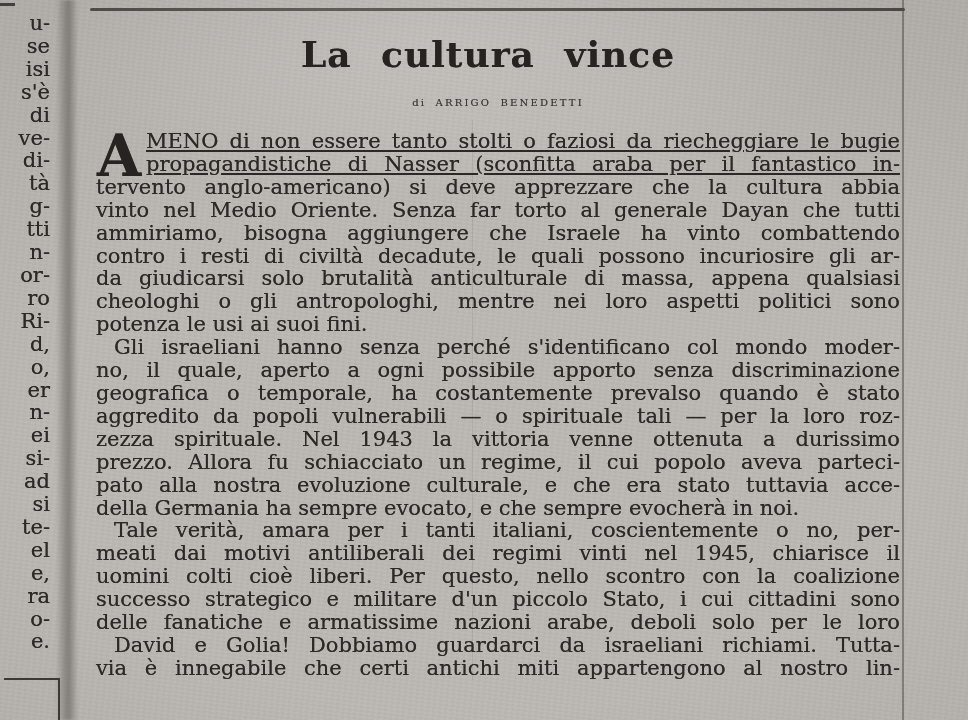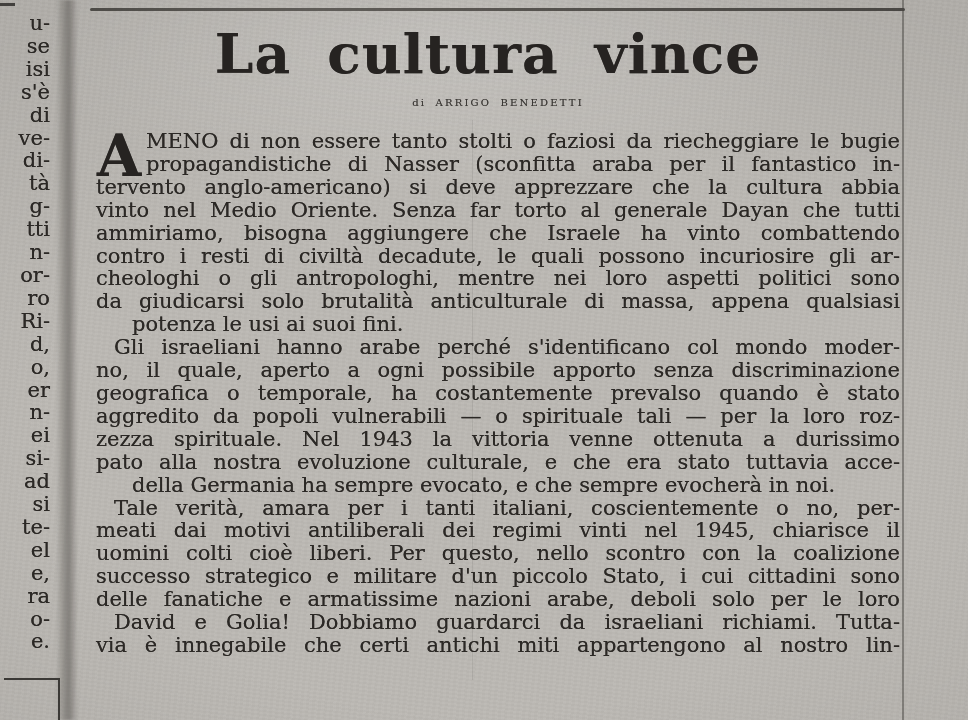--- a/index.html
+++ b/index.html
@@ -24,32 +24,32 @@
   .right-rule{position:absolute;left:902px;top:0;width:2px;height:720px;
     background:rgba(72,69,65,.5);filter:blur(.4px);}
   .scratch{position:absolute;left:472px;top:120px;width:1px;height:560px;
     background:rgba(60,57,54,.10);}
   .left-fragments{position:absolute;left:0;top:12px;width:50px;text-align:right;
     font-size:21px;line-height:22.9px;color:#2b2825;}
   .frag{text-shadow:0 0 .5px rgba(43,40,37,.8);}
   .ad-box{position:absolute;left:4px;top:678px;width:54px;height:44px;
     border-top:2.5px solid #3b3936;border-right:2.5px solid #3b3936;}
   .article{position:absolute;left:96px;top:0;width:804px;}
-  .title{margin:0;padding-top:28px;text-align:center;font-weight:bold;font-size:55px;
+  .title{margin:0;padding-top:28px;text-align:center;font-weight:bold;font-size:36px;
     line-height:52px;word-spacing:16px;letter-spacing:1px;color:#262321;
     text-shadow:0 0 .6px rgba(38,35,33,.7);transform:translateX(-10px);}
   .byline{margin-top:14px;text-align:center;font-size:10px;line-height:18px;
     letter-spacing:2.2px;word-spacing:4px;color:#3b3835;
     text-shadow:0 0 .4px rgba(59,56,53,.6);}
   .body{margin-top:18px;}
   .line{font-size:21px;line-height:22.9px;text-align:justify;text-align-last:justify;
     text-justify:inter-word;text-shadow:0 0 .55px rgba(43,40,37,.75);}
-  .line.no-just{text-align-last:left;margin-left:36px;}
+  .line.no-just{text-align-last:left;}
   .line.indent{text-indent:18px;}
-  .line.dc{padding-left:50px;}
+  .line.dc{padding-left:50px;text-decoration:underline;}
   .dropcap{position:absolute;left:1px;top:127px;font-size:57px;line-height:1;
     font-weight:bold;color:#262321;text-shadow:0 0 .6px rgba(38,35,33,.7);}
 </style>
 </head>
 <body>
 
 <div class="page">
   <div class="grain"></div>
   <div class="top-left-dash"></div>
   <div class="top-rule"></div>
@@ -95,30 +95,31 @@
     <div class="byline">di ARRIGO BENEDETTI</div>
     <span class="dropcap">A</span>
     <div class="body">
         <div class="para">
           <div class="line dc">MENO di non essere tanto stolti o faziosi da riecheggiare le bugie</div>
           <div class="line dc">propagandistiche di Nasser (sconfitta araba per il fantastico in-</div>
           <div class="line">tervento anglo-americano) si deve apprezzare che la cultura abbia</div>
           <div class="line">vinto nel Medio Oriente. Senza far torto al generale Dayan che tutti</div>
           <div class="line">ammiriamo, bisogna aggiungere che Israele ha vinto combattendo</div>
           <div class="line">contro i resti di civiltà decadute, le quali possono incuriosire gli ar-</div>
+          <div class="line">da giudicarsi solo brutalità anticulturale di massa, appena qualsiasi</div>
           <div class="line">cheologhi o gli antropologhi, mentre nei loro aspetti politici sono</div>
-          <div class="line">da giudicarsi solo brutalità anticulturale di massa, appena qualsiasi</div>
           <div class="line no-just">potenza le usi ai suoi fini.</div>
         </div>
         <div class="para">
-          <div class="line indent">Gli israeliani hanno arabe perché s'identificano col mondo moder-</div>
+          <div class="line indent">Gli israeliani hanno senza perché s'identificano col mondo moder-</div>
           <div class="line">no, il quale, aperto a ogni possibile apporto senza discriminazione</div>
           <div class="line">geografica o temporale, ha costantemente prevalso quando è stato</div>
           <div class="line">aggredito da popoli vulnerabili — o spirituale tali — per la loro roz-</div>
           <div class="line">zezza spirituale. Nel 1943 la vittoria venne ottenuta a durissimo</div>
+          <div class="line">prezzo. Allora fu schiacciato un regime, il cui popolo aveva parteci-</div>
           <div class="line">pato alla nostra evoluzione culturale, e che era stato tuttavia acce-</div>
           <div class="line no-just">della Germania ha sempre evocato, e che sempre evocherà in noi.</div>
         </div>
         <div class="para">
           <div class="line indent">Tale verità, amara per i tanti italiani, coscientemente o no, per-</div>
           <div class="line">meati dai motivi antiliberali dei regimi vinti nel 1945, chiarisce il</div>
           <div class="line">uomini colti cioè liberi. Per questo, nello scontro con la coalizione</div>
           <div class="line">successo strategico e militare d'un piccolo Stato, i cui cittadini sono</div>
           <div class="line">delle fanatiche e armatissime nazioni arabe, deboli solo per le loro</div>
         </div>

